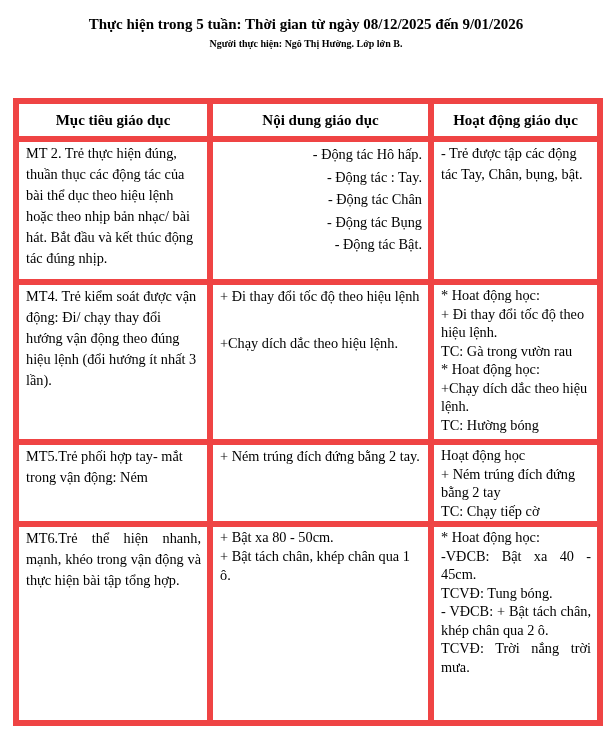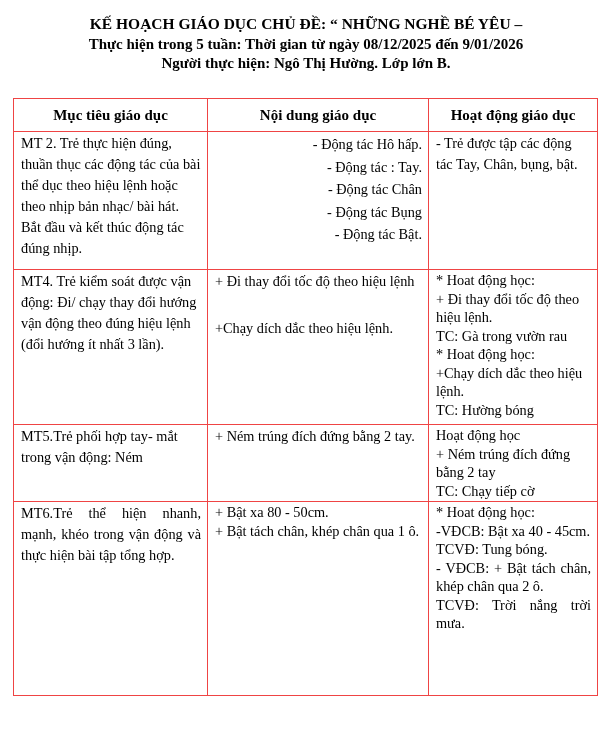--- a/index.html
+++ b/index.html
@@ -6,30 +6,30 @@
   body {
     width: 612px; height: 746px; position: relative; overflow: hidden;
     font-family: "Liberation Serif", "DejaVu Serif", serif;
     color: #000;
   }
   .heading {
     position: absolute; left: 0; top: 14px; width: 612px;
     text-align: center; font-weight: bold; font-size: 15.5px; line-height: 20px;
   }
   .heading .sub { font-size: 15px; line-height: 20px; }
-  .heading .sub2 { font-size: 15px; line-height: 19px; }
+  .heading .sub2 { font-size: 10px; line-height: 19px; }
   table.plan {
     position: absolute; left: 13px; top: 98px;
     width: 584px;
     border-collapse: collapse;
     table-layout: fixed;
     font-size: 14.3px;
   }
   table.plan td, table.plan th {
-    border: 1px solid #ef4444;
+    border: 6px solid #ef4444;
     vertical-align: top;
     padding: 1px 6px 0 7px;
     line-height: 21px;
   }
   table.plan th {
     font-weight: bold; font-size: 15px; text-align: center;
     vertical-align: middle; height: 32px; padding: 0 4px;
   }
   .section td {
     font-weight: bold; font-size: 15px; text-align: center;
@@ -42,21 +42,20 @@
   .r4 td { height: 192px; }
   .c2 .line { line-height: 22.5px; text-align: right; }
   .c3 .line { line-height: 18.5px; }
   .just { text-align: justify; }
   .gap { display: block; height: 20px; }
 </style>
 </head>
 <body>
 
 <div class="heading">
-  <div>KẾ HOẠCH  GIÁO DỤC CHỦ ĐỀ: “ NHỮNG NGHỀ BÉ YÊU –</div>
   <div class="sub">Thực hiện trong 5 tuần: Thời gian từ ngày 08/12/2025 đến 9/01/2026</div>
   <div class="sub2">Người thực hiện: Ngô Thị Hường. Lớp lớn B.</div>
 </div>
 
 <table class="plan">
   <colgroup>
     <col style="width:194px">
     <col style="width:221px">
     <col style="width:169px">
   </colgroup>

